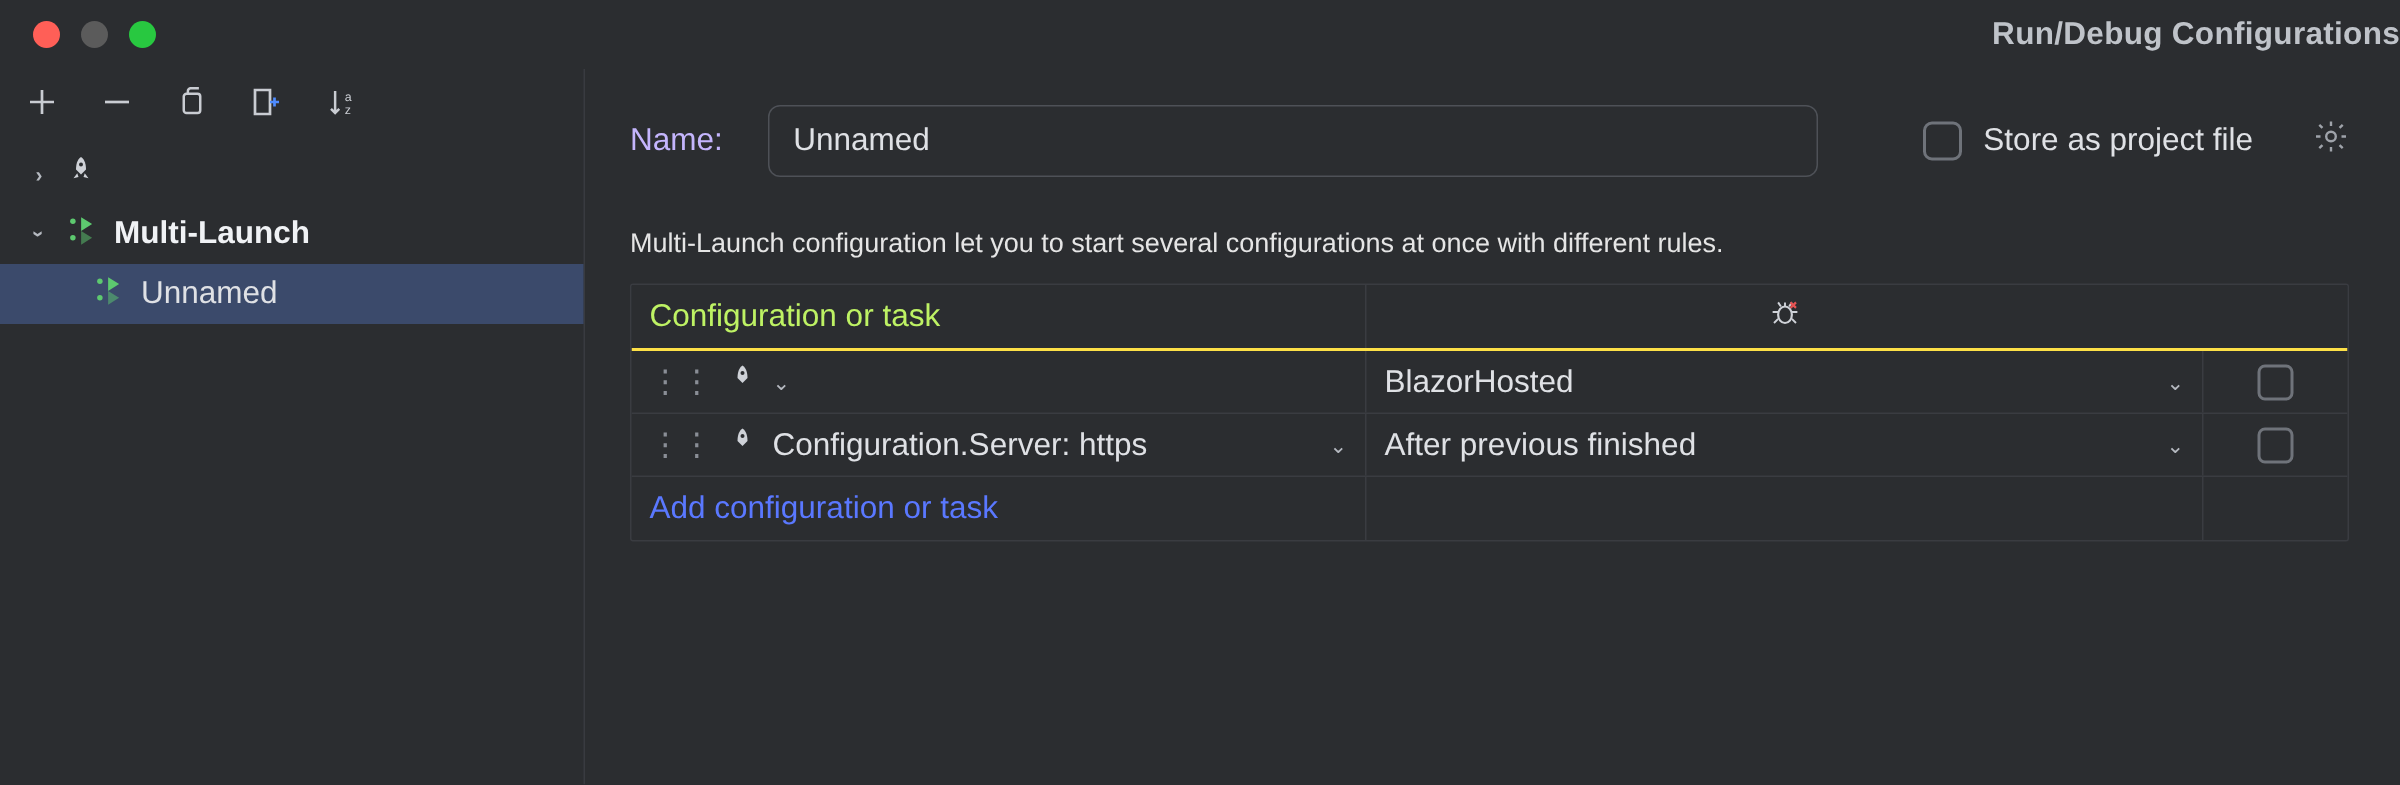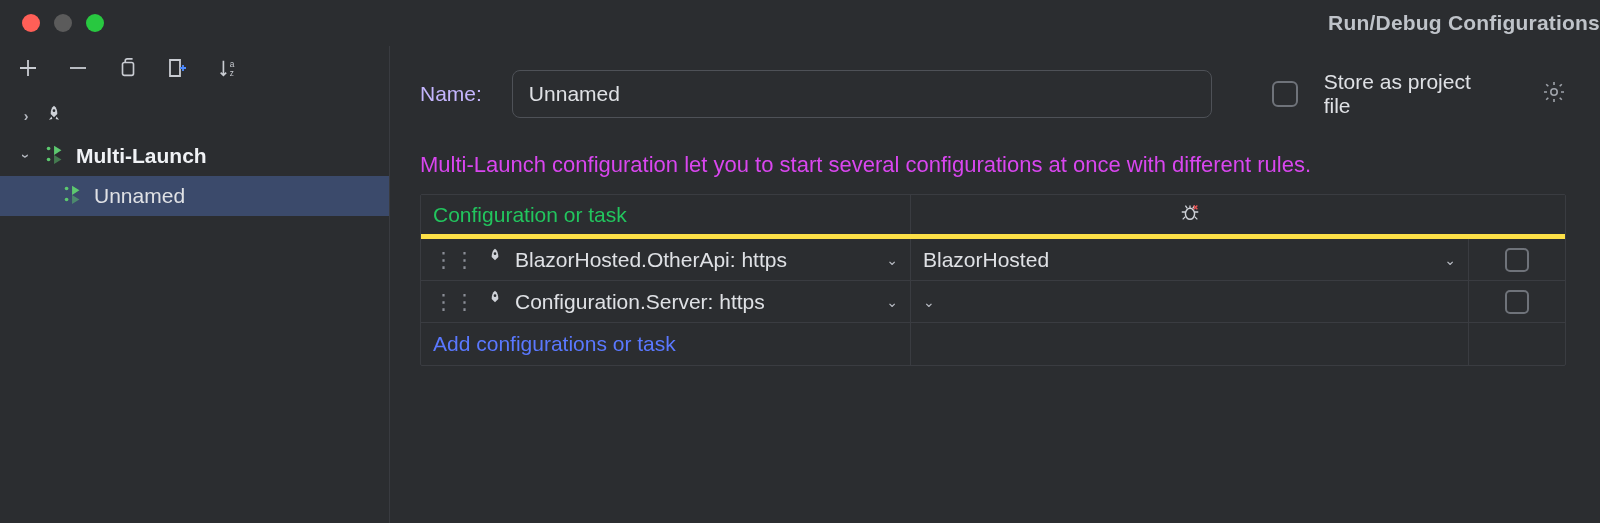--- a/index.html
+++ b/index.html
@@ -77,49 +77,49 @@
       height: 48px;
       background: #2b2d30;
       border: 1px solid #4e5157;
       border-radius: 8px;
       color: #dfe1e5;
       font-size: 21px;
       padding: 0 16px;
       outline: none;
     }
     .spacer { flex:1; }
-    .store { display:flex; align-items:center; gap:26px; color:#dfe1e5; }
+    .store { display:flex; align-items:center; gap:14px; color:#dfe1e5; }
     .store-check {
       width: 26px; height: 26px; border:2px solid #6f737a; border-radius:6px; background:transparent;
     }
     .gear svg { stroke:#9fa3aa; fill:none; stroke-width:1.6; }
 
     .desc {
       margin: 34px 0 16px 0;
-      color: #d946ef;
-      font-size: 22px;
+      color: #e5e5e5;
+      font-size: 18px;
     }
 
     .table {
       border: 1px solid #3a3c41;
       border-radius: 2px;
       overflow: hidden;
     }
     .trow {
       display: grid;
       grid-template-columns: 490px 1fr 96px;
       min-height: 42px;
     }
     .trow > div {
       border-right: 1px solid #3a3c41;
       display: flex; align-items: center;
       padding: 0 12px;
     }
     .trow > div:last-child { border-right: none; justify-content:center; }
-    .trow.header { background:#2b2d30; color:#22c55e; border-bottom:5px solid #fde047; height:44px; }
+    .trow.header { background:#2b2d30; color:#bef264; border-bottom:2px solid #fde047; height:44px; }
     .trow.data { border-bottom:1px solid #3a3c41; height:42px; }
     .trow.footer { height:42px; }
 
     .cell-config { gap: 10px; position:relative; }
     .drag-handle { color:#8a8e96; cursor:grab; }
     .cfg-text { flex:1; color:#dfe1e5; }
     .dd-arrow { color:#b5b9c0; font-size:14px; }
     .cell-when { position:relative; }
     .when-text { flex:1; color:#dfe1e5; }
     .cell-chk .ck {
@@ -254,21 +254,20 @@
 
       <div class="trow data">
         <div class="cell-config">
           <span class="drag-handle">⋮⋮</span>
           <span class="rocket">
             <svg viewBox="0 0 24 24">
                 <path d="M12 2c3 2 4 6 4 10l-4 4-4-4c0-4 1-8 4-10z" fill="#cfd2d8"></path>
                 <circle cx="12" cy="8" r="1.6" fill="#2b2d30"></circle>
               </svg>
           </span>
-          <span class="cfg-text">BlazorHosted.OtherApi: https</span>
           <span class="dd-arrow">⌄</span>
         </div>
         <div class="cell-when">
           <span class="when-text">BlazorHosted</span>
           <span class="dd-arrow">⌄</span>
         </div>
         <div class="cell-chk">
             <span class="ck"></span>
           </div>
       </div>
@@ -279,29 +278,30 @@
           <span class="rocket">
             <svg viewBox="0 0 24 24">
                 <path d="M12 2c3 2 4 6 4 10l-4 4-4-4c0-4 1-8 4-10z" fill="#cfd2d8"></path>
                 <circle cx="12" cy="8" r="1.6" fill="#2b2d30"></circle>
               </svg>
           </span>
           <span class="cfg-text">Configuration.Server: https</span>
           <span class="dd-arrow">⌄</span>
         </div>
         <div class="cell-when">
+          <span class="when-text">After previous finished</span>
           <span class="dd-arrow">⌄</span>
         </div>
         <div class="cell-chk">
             <span class="ck"></span>
           </div>
       </div>
 
       <div class="trow footer">
         <div>
-            <span class="add-link">Add configurations or task</span>
+            <span class="add-link">Add configuration or task</span>
           </div>
         <div></div>
         <div></div>
       </div>
     </div>
   </div>
 </div>
 
 </body></html>

